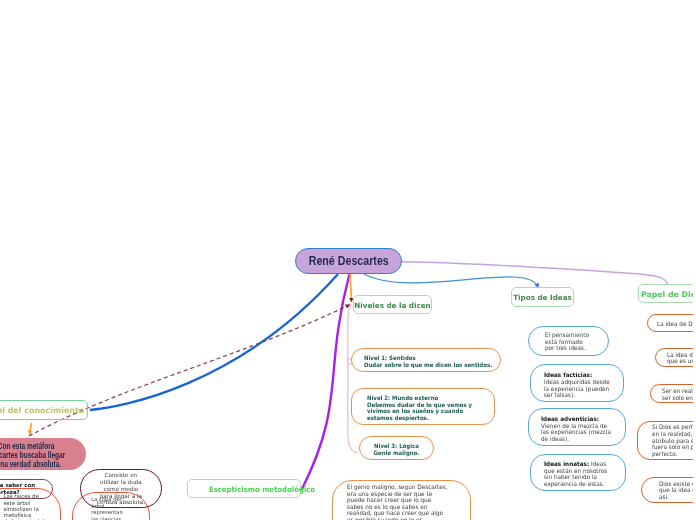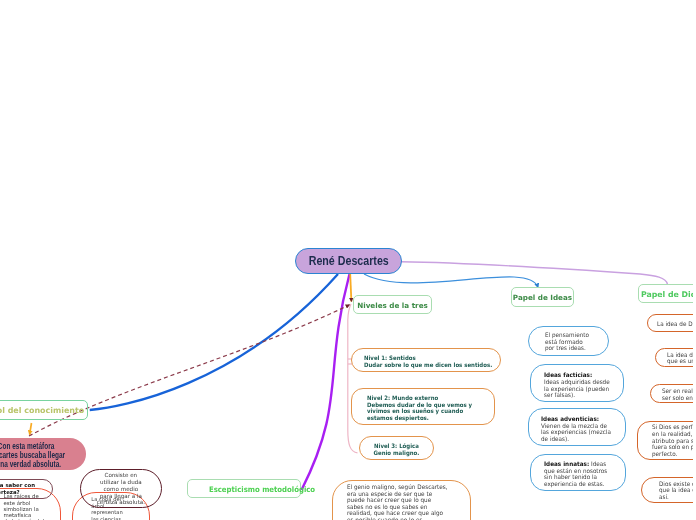--- a/index.html
+++ b/index.html
@@ -147,24 +147,24 @@
       <path d="M347.8,359 L352,359" fill="none" stroke="#eeb6c6" stroke-width="1.2"></path>
       <path d="M347.8,364 L352,364" fill="none" stroke="#eeb6c6" stroke-width="1.2"></path>
     </g>
   </svg>
 
   <div class="node" id="n-root">
     <span class="txt">René Descartes</span>
   </div>
 
   <div class="node topic" id="n-niveles">
-    <span class="txt">Niveles de la tres</span>
+    <span class="txt">Niveles de la dicen</span>
   </div>
   <div class="node topic" id="n-tipos">
-    <span class="txt">Papel de Ideas</span>
+    <span class="txt">Tipos de Ideas</span>
   </div>
   <div class="node topic" id="n-papel">
     <span class="txt">Papel de Dios</span>
   </div>
   <div class="node topic" id="n-escept">
     <span class="txt">Escepticismo metodológico</span>
   </div>
   <div class="node topic" id="n-arbol">
     <span class="txt">Árbol del conocimiento</span>
   </div>

